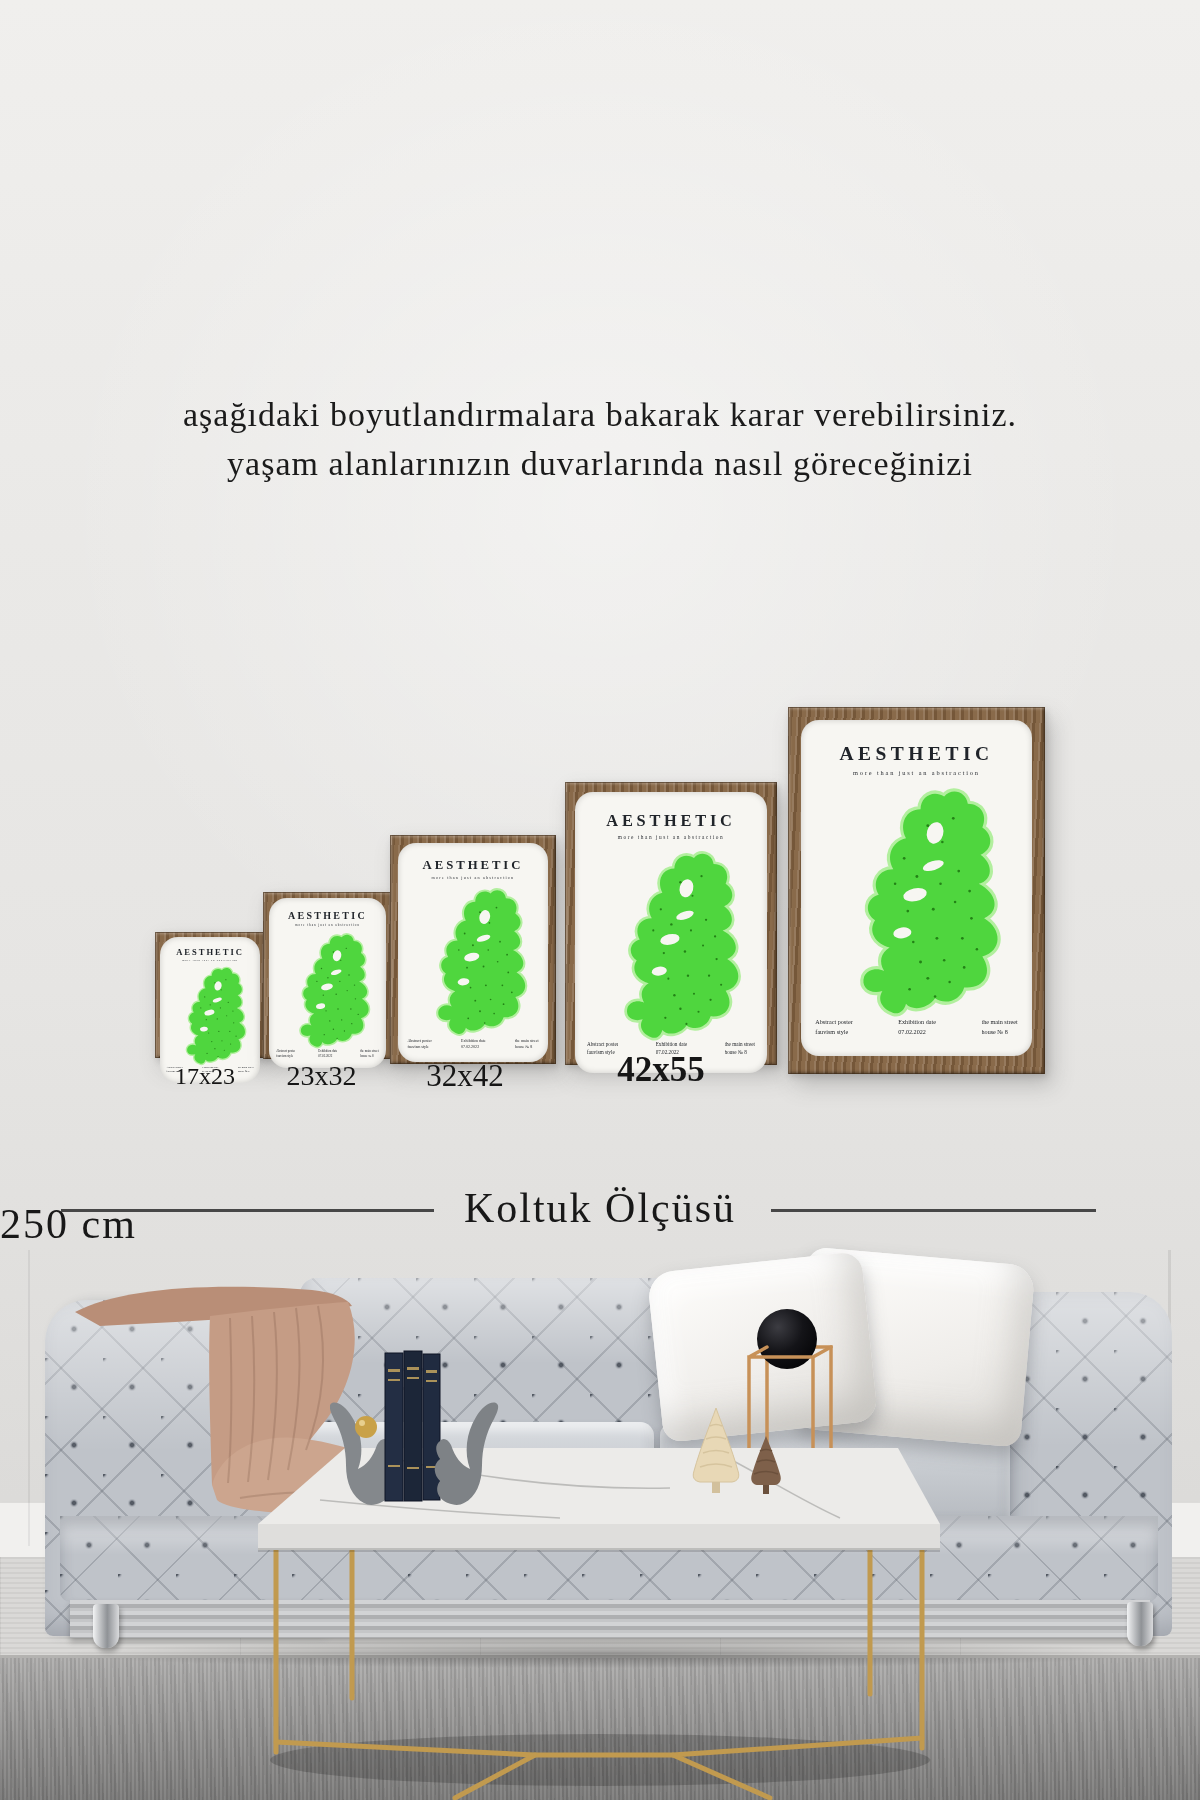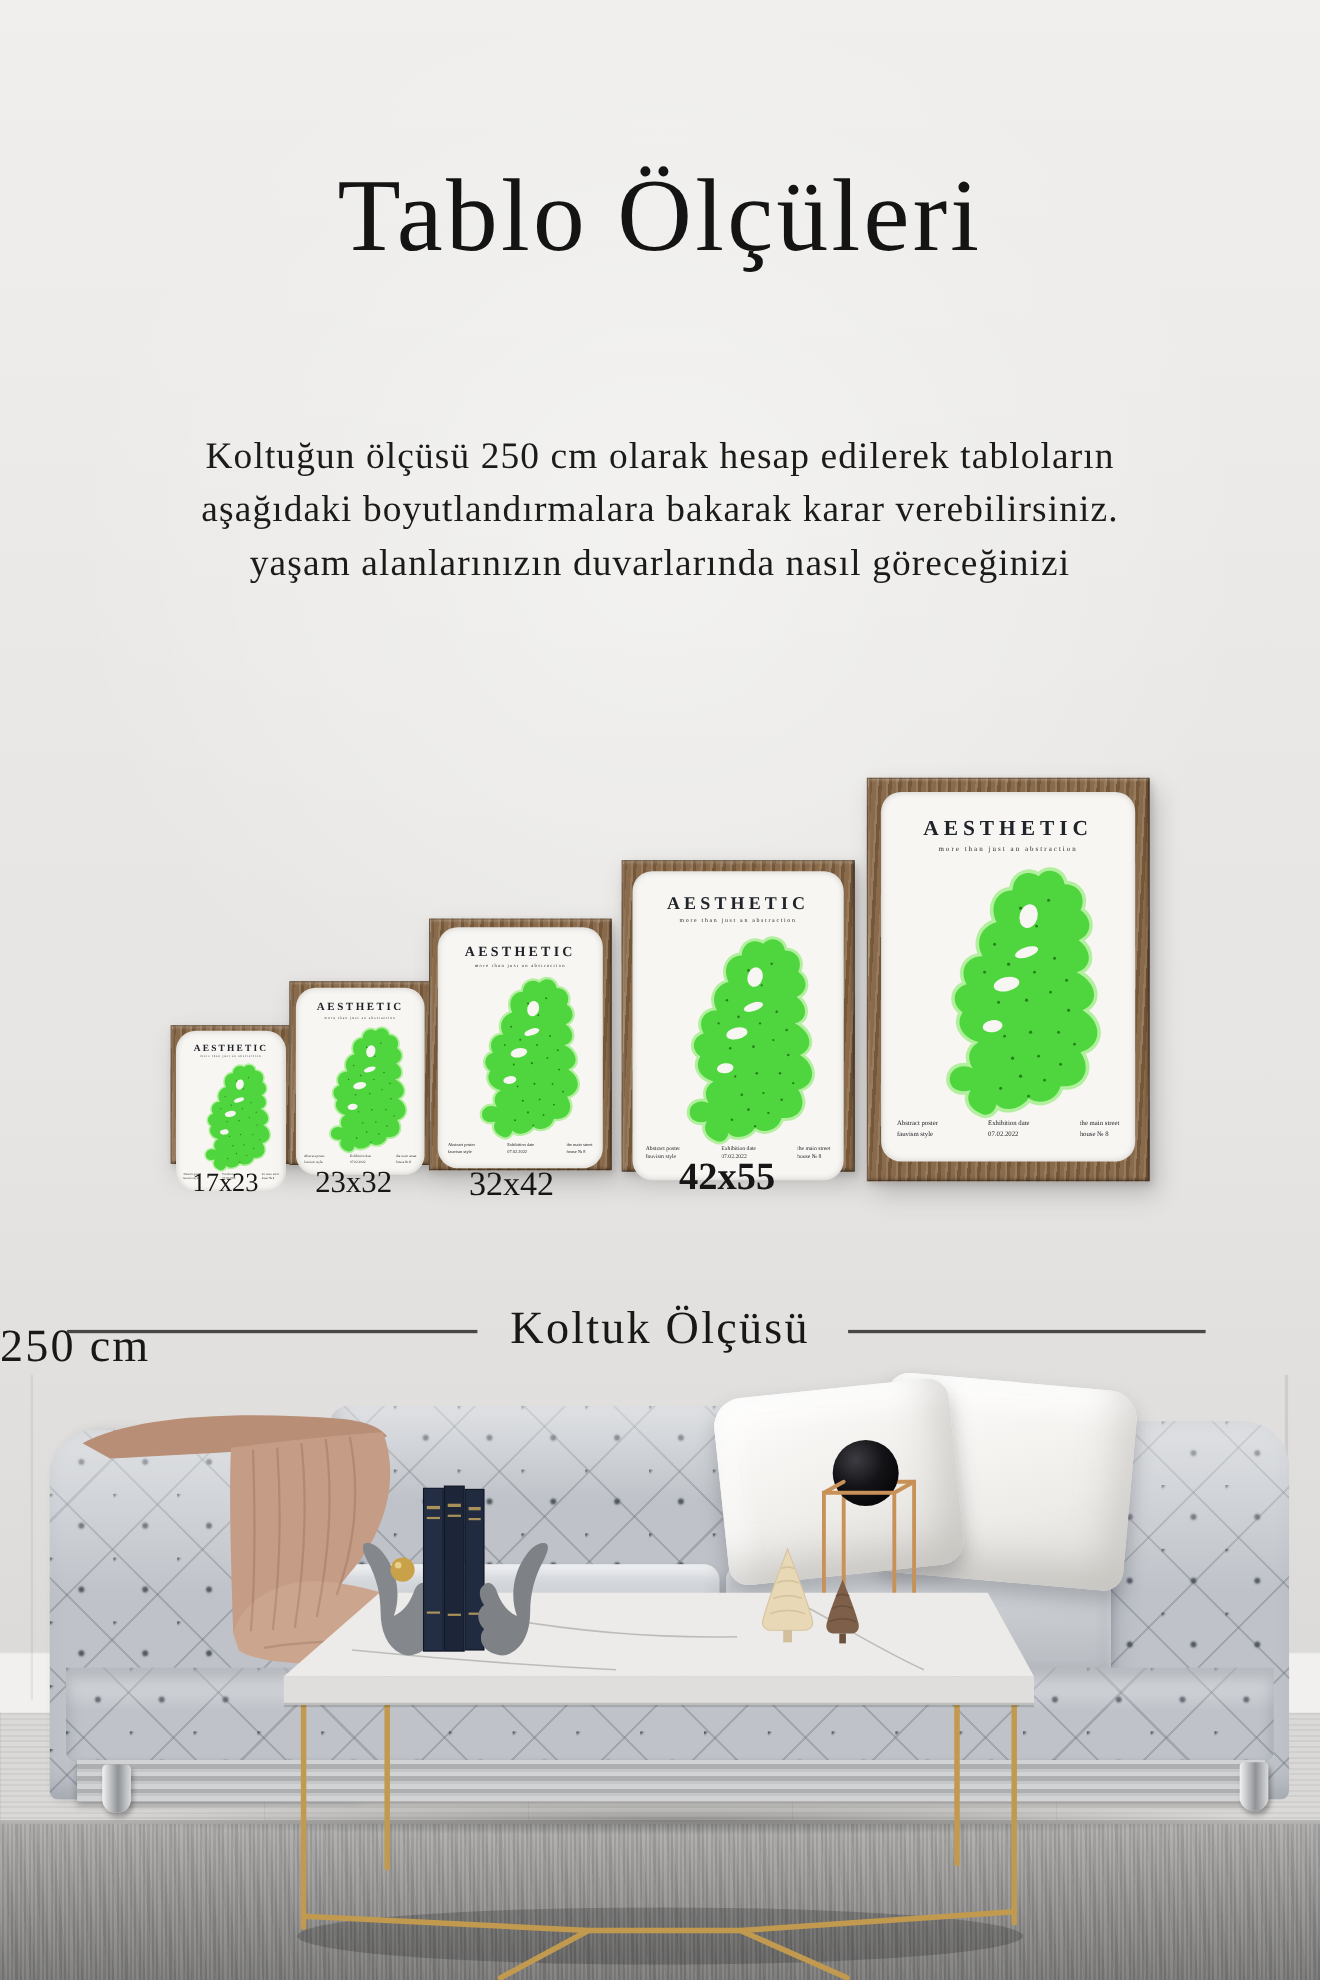--- a/index.html
+++ b/index.html
@@ -148,23 +148,21 @@
           <circle cx="86" cy="84" r="1.5"></circle>
       </g>
     </g>
     <path id="birdShape" d="M 118 158 C 108 154 104 144 110 136 C 104 130 102 120 110 114 C 106 108 104 100 110 96 C 113 92 118 94 121 100 C 125 112 131 120 140 124 C 134 108 136 88 146 72 C 152 62 160 56 166 58 C 170 60 168 66 164 74 C 156 88 152 104 152 120 C 152 138 146 152 134 158 C 129 161 123 160 118 158 Z"></path>
   </defs>
 </svg>
 
 <div class="stage">
   <div class="vignette"></div>
 
-  <div class="page-title">Tablo Ölçüleri</div>
   <div class="desc">
-    <div>Koltuğun ölçüsü 250 cm olarak hesap edilerek tabloların</div>
     <div>aşağıdaki boyutlandırmalara bakarak karar verebilirsiniz.</div>
     <div>yaşam alanlarınızın duvarlarında nasıl göreceğinizi</div>
   </div>
 
   <div class="frame f1">
     <div class="poster">
       <div class="p-title">AESTHETIC</div>
       <div class="p-sub">more than just an abstraction</div>
       <div class="p-art">
           <svg viewBox="0 0 200 260">

